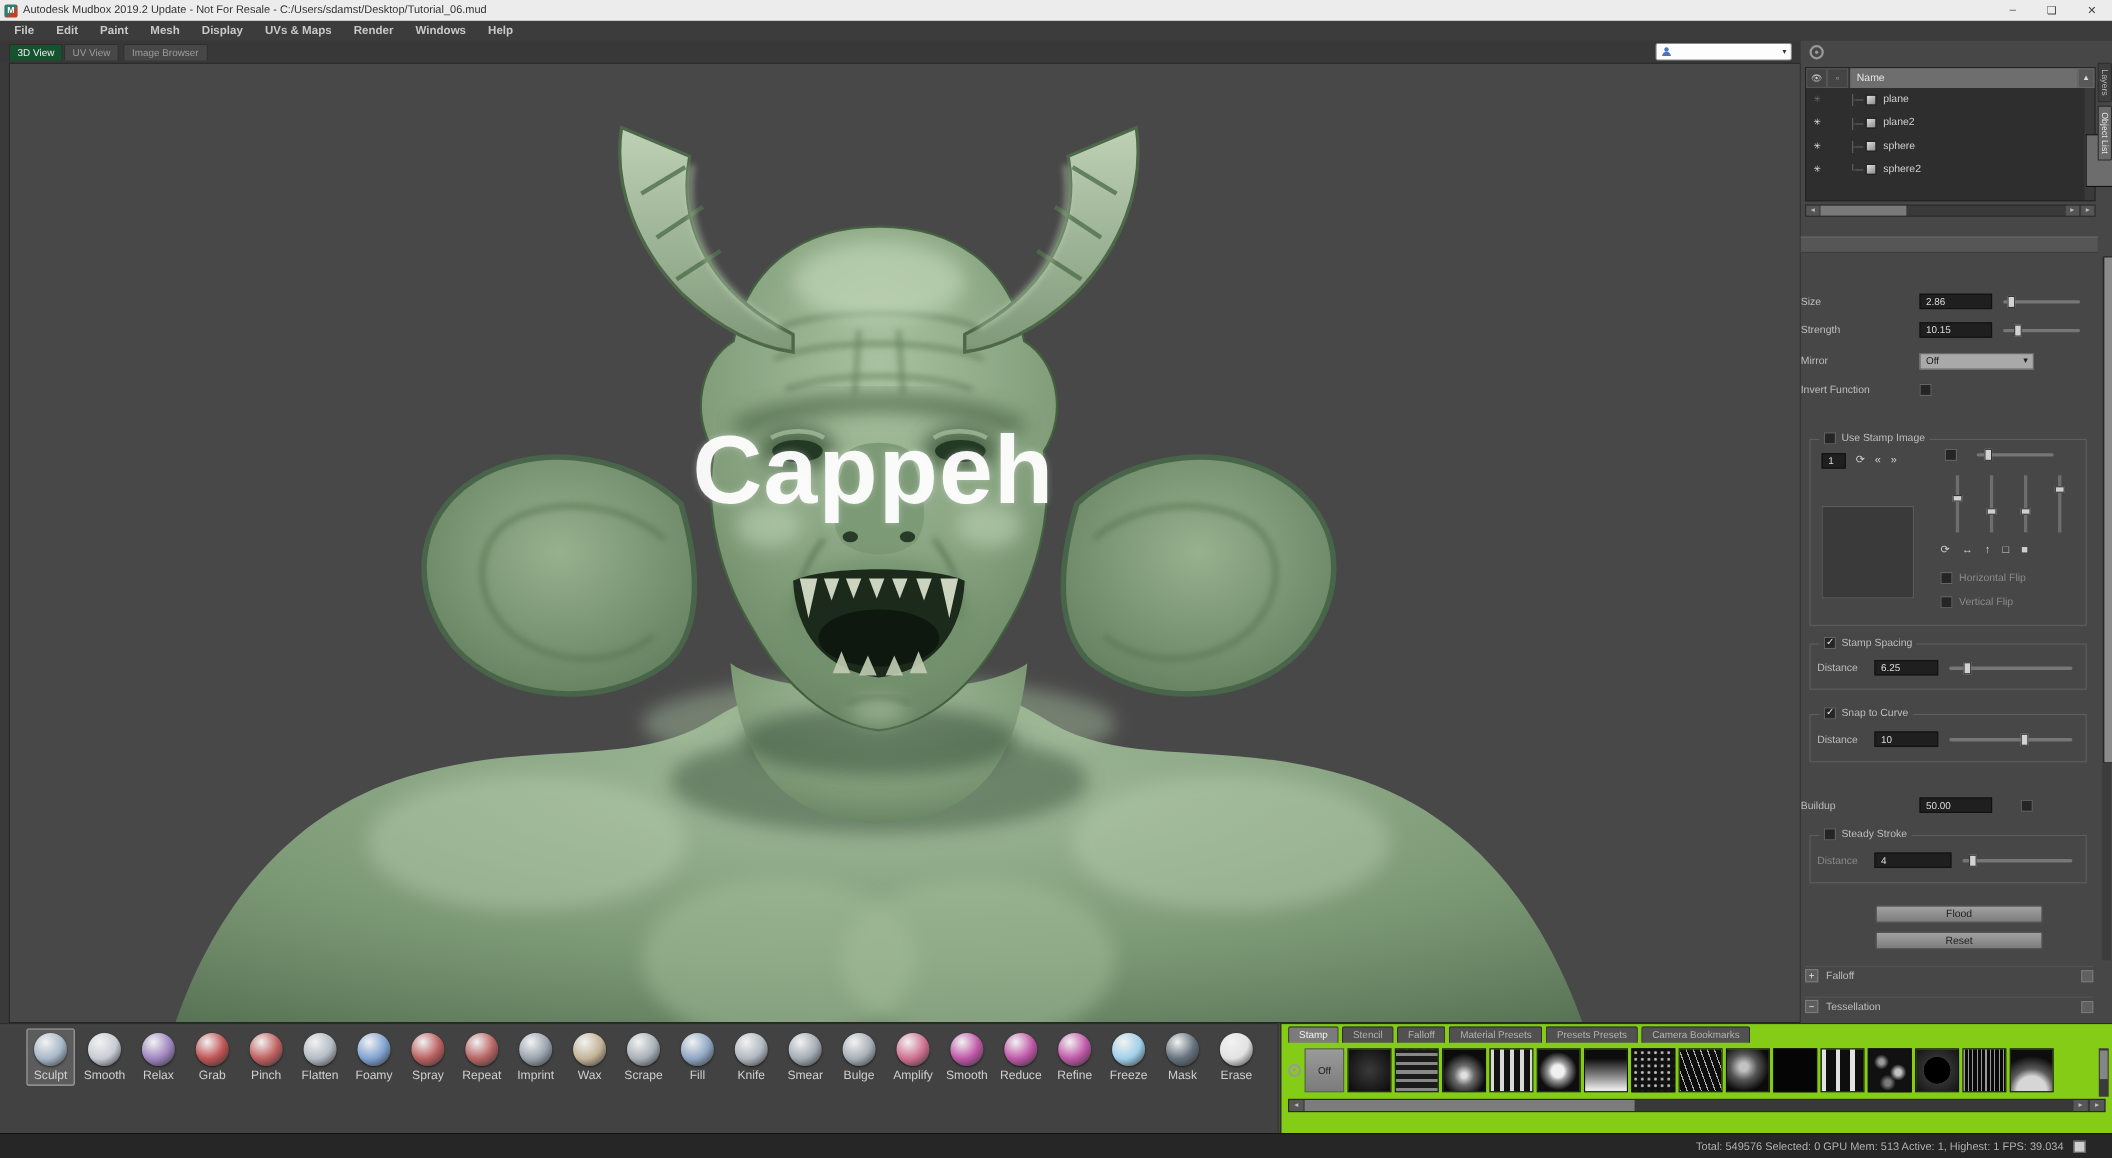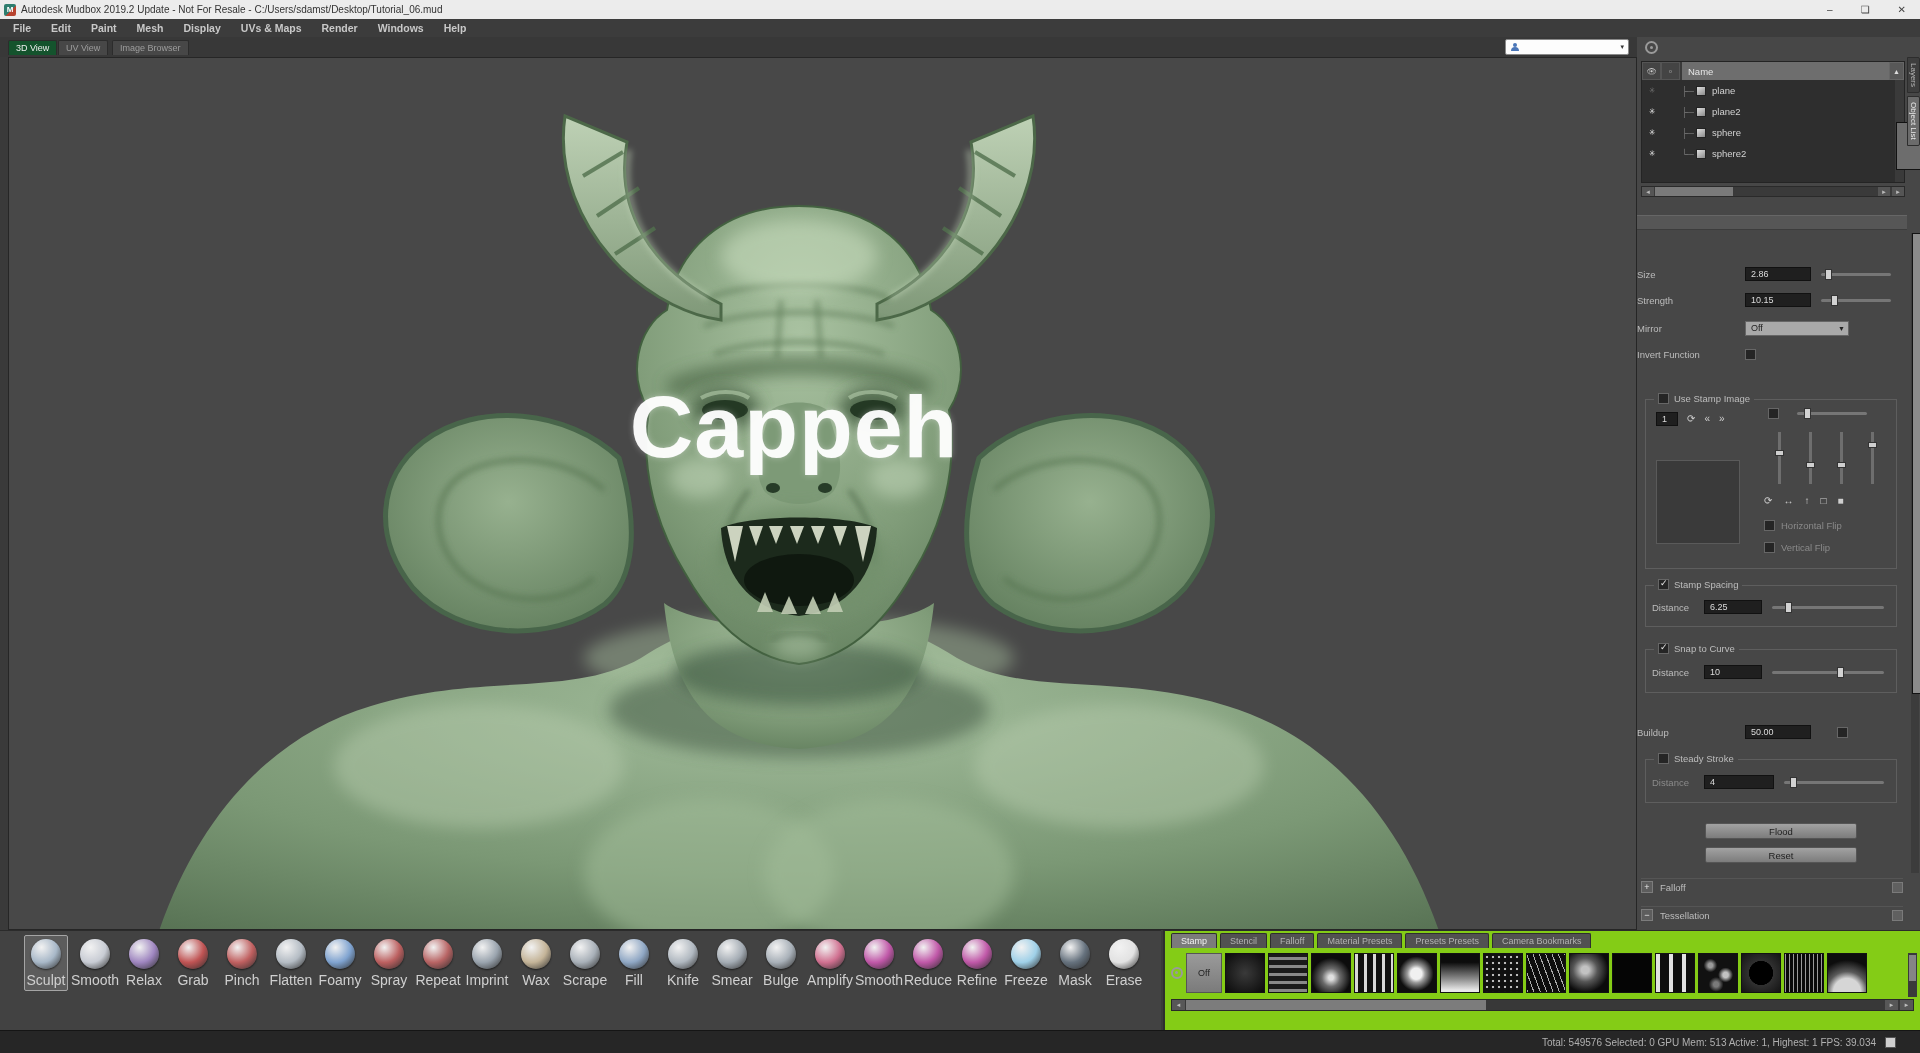--- a/index.html
+++ b/index.html
@@ -122,21 +122,21 @@
   .ttab { height:15px; font-size:9px; color:#b2b2b2; background:#515151; border:1px solid #2e2e2e;
           border-bottom:none; display:flex; align-items:center; padding:0 9px; border-radius:2px 2px 0 0; }
   .ttab.active { background:#7b7b7b; color:#f2f2f2; }
   .tools { display:flex; gap:5px; padding:4px 0 0 24px; }
   .tool { width:44px; display:flex; flex-direction:column; align-items:center; gap:3px;
           padding:3px 0 2px; border:1px solid transparent; }
   .tool.sel { border:1px solid #a5a5a5; background:#5c5c5c; border-radius:2px; }
   .ball { width:30px; height:30px; border-radius:50%;
           background:radial-gradient(circle at 35% 28%, #f2f2f2 0%, var(--accent,#9a9a9a) 52%, #2c2c2c 100%);
           box-shadow:0 1px 2px rgba(0,0,0,.6); }
-  .tlabel { font-size:14px; color:#cfcfcf; white-space:nowrap; }
+  .tlabel { font-size:11px; color:#cfcfcf; white-space:nowrap; }
 
   .rtray .row { display:flex; align-items:center; gap:3px; padding:4px 0 0 6px; }
   .tgear { width:12px; height:12px; border:2px solid #9a9a9a; border-radius:50%; position:relative; flex:none; }
   .tgear::after { content:""; position:absolute; left:2px; top:2px; width:3px; height:3px;
                   background:#9a9a9a; border-radius:50%; }
   .offbtn { width:36px; height:40px; background:linear-gradient(#9a9a9a,#7b7b7b); border:1px solid #555;
             color:#222; font-size:9px; display:flex; align-items:center; justify-content:center; }
   .thumb { width:40px; height:40px; border:1px solid #121212; background:#0d0d0d; flex:none; }
   .st1 { background:radial-gradient(circle,#3a3a3a,#0a0a0a); }
   .st2 { background:repeating-linear-gradient(0deg,#888 0 3px,#1a1a1a 3px 8px),

